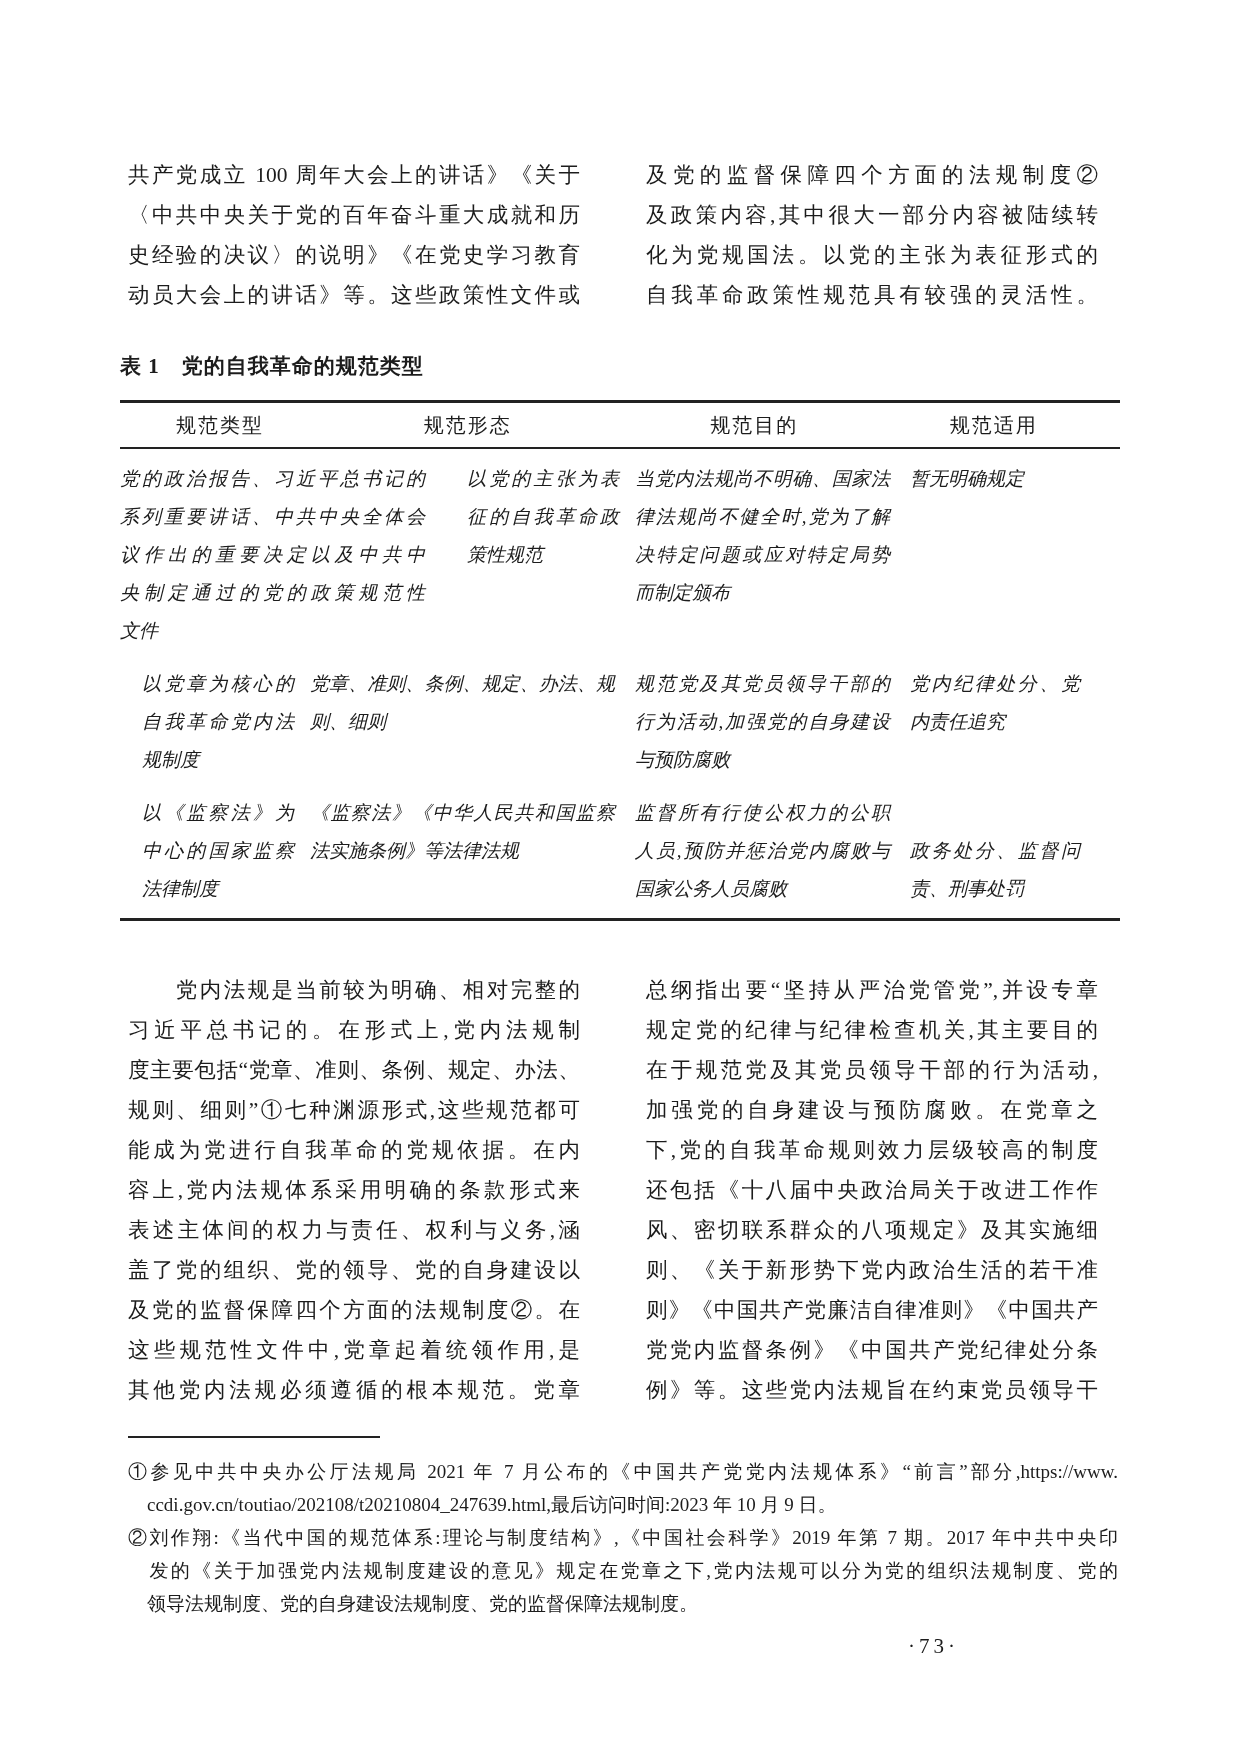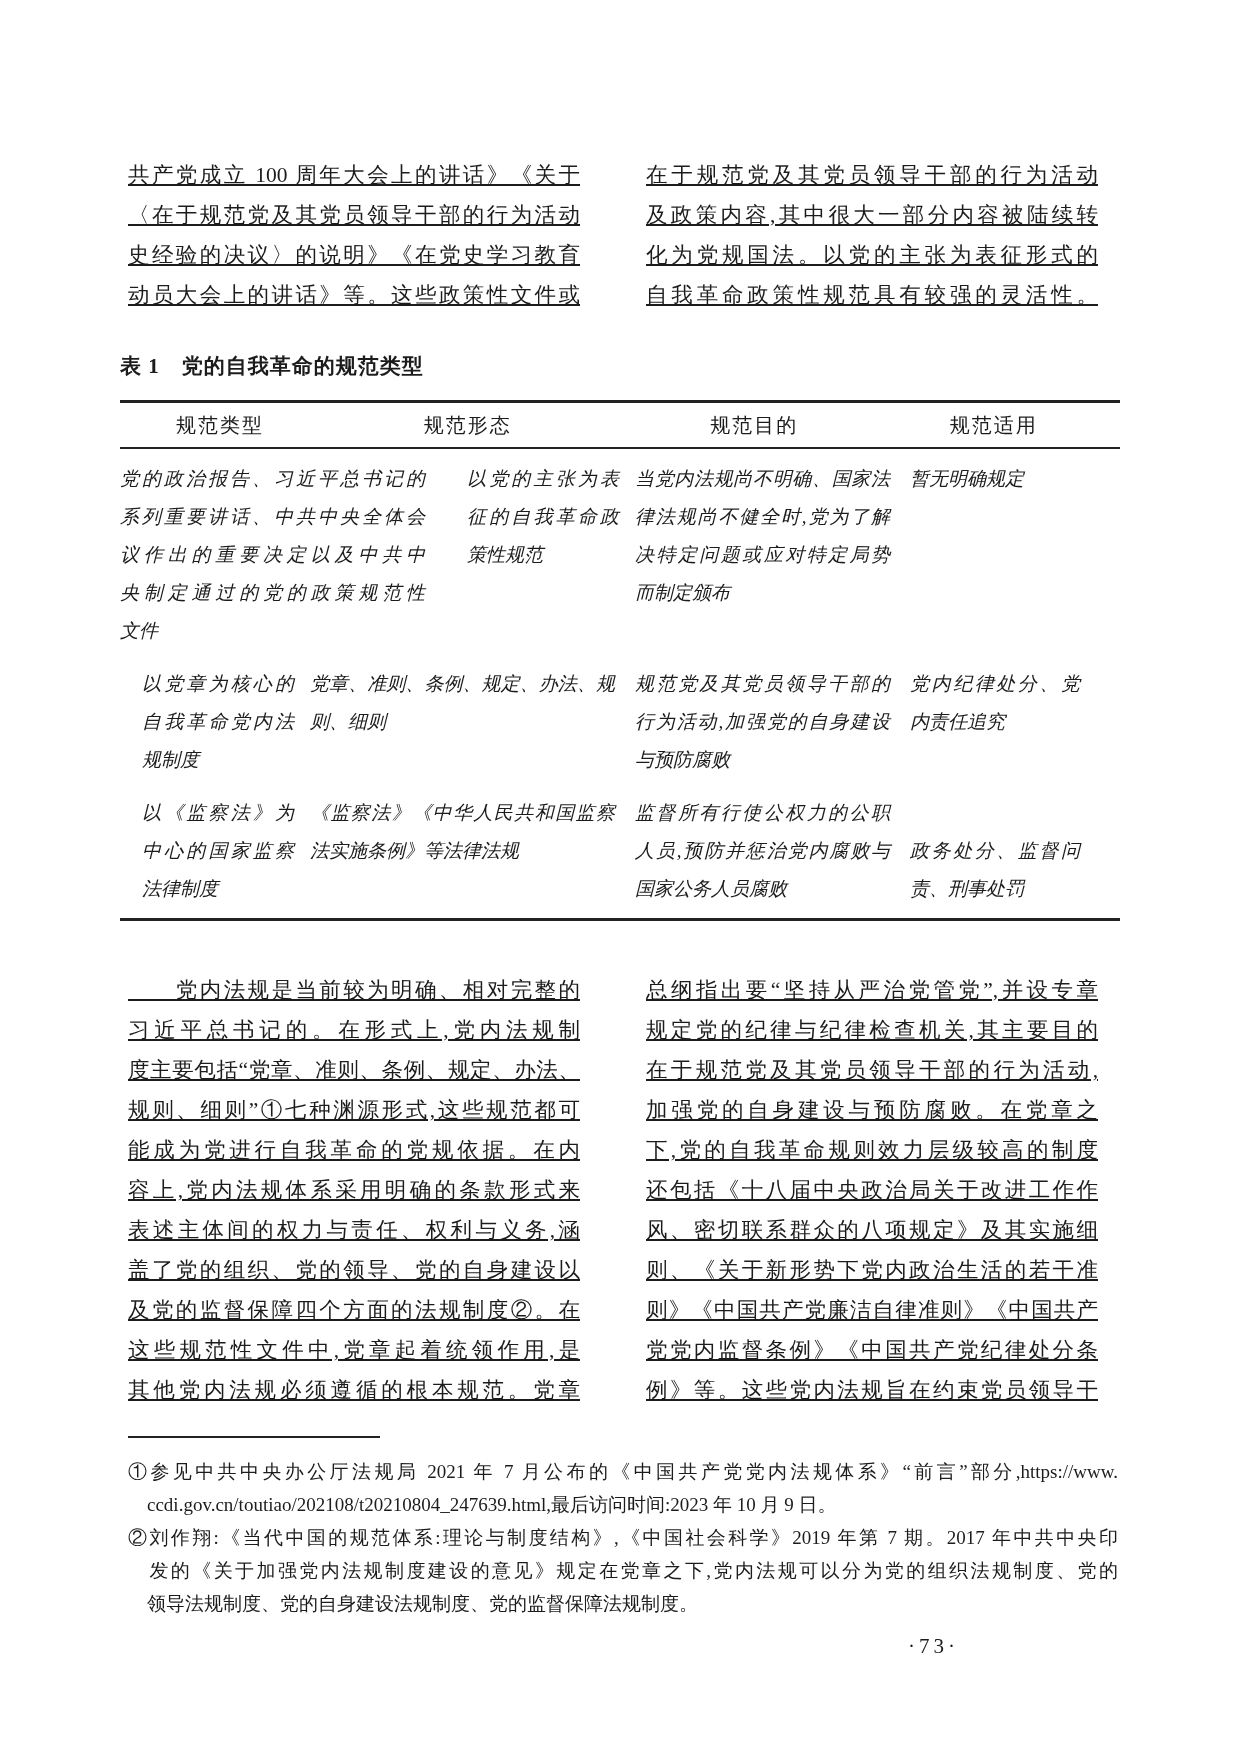--- a/index.html
+++ b/index.html
@@ -7,21 +7,21 @@
     position: relative;
     width: 1241px;
     height: 1755px;
     margin: 0 auto;
     background: #ffffff;
     color: #1c1c1c;
     font-family: "Liberation Serif", "DejaVu Serif", serif;
     overflow: hidden;
   }
   
-  .cols { position: absolute; left: 128px; width: 990px; display: flex; gap: 66px; text-decoration: underline; }
+  .cols { position: absolute; left: 128px; width: 990px; display: flex; gap: 66px; }
   .top-cols  { top: 155px; }
   .body-cols { top: 970px; }
   .col { width: 452px; }
   .body-line {
     height: 40px; line-height: 40px;
     font-size: 21.5px;
     text-align: justify; text-align-last: justify;
   }
   
   .table-caption {
@@ -72,26 +72,26 @@
   }
 </style>
 </head>
 <body>
 
 <div class="page">
 
   <div class="cols top-cols">
     <div class="col">
         <div class="body-line">共产党成立 100 周年大会上的讲话》《关于</div>
-        <div class="body-line">〈在于规范党及其党员领导干部的行为活动</div>
+        <div class="body-line">〈中共中央关于党的百年奋斗重大成就和历</div>
         <div class="body-line">史经验的决议〉的说明》《在党史学习教育</div>
         <div class="body-line">动员大会上的讲话》等。这些政策性文件或</div>
       </div>
     <div class="col">
-        <div class="body-line">在于规范党及其党员领导干部的行为活动</div>
+        <div class="body-line">及党的监督保障四个方面的法规制度②</div>
         <div class="body-line">及政策内容,其中很大一部分内容被陆续转</div>
         <div class="body-line">化为党规国法。以党的主张为表征形式的</div>
         <div class="body-line">自我革命政策性规范具有较强的灵活性。</div>
       </div>
   </div>
 
   <div class="table-caption">表 1　党的自我革命的规范类型</div>
 
   <div class="ntable">
     <div class="thead">

